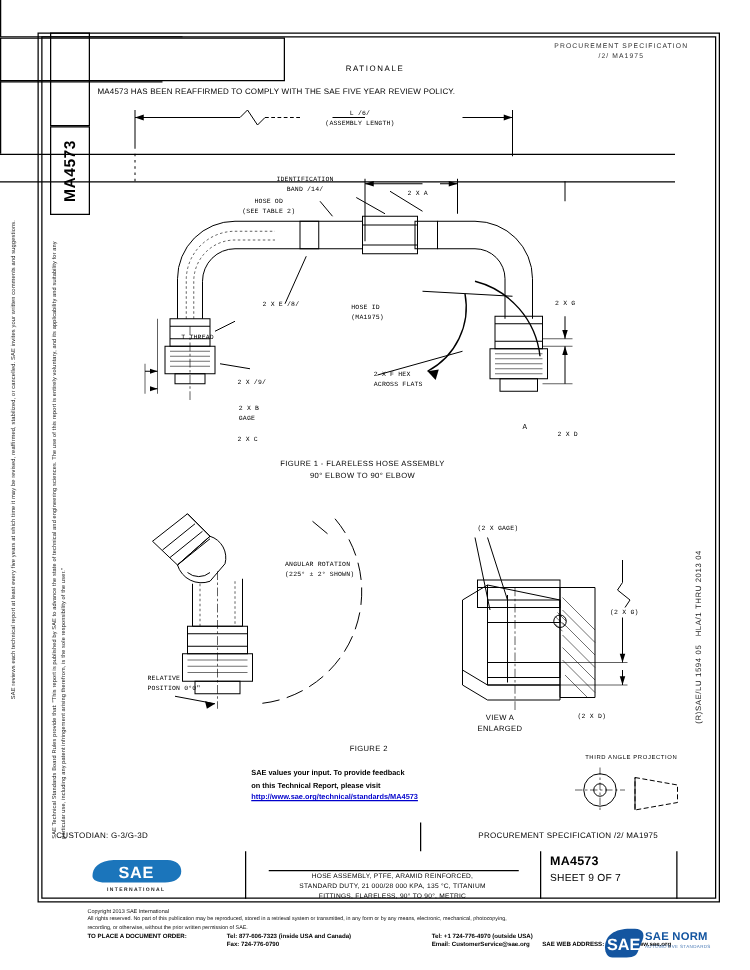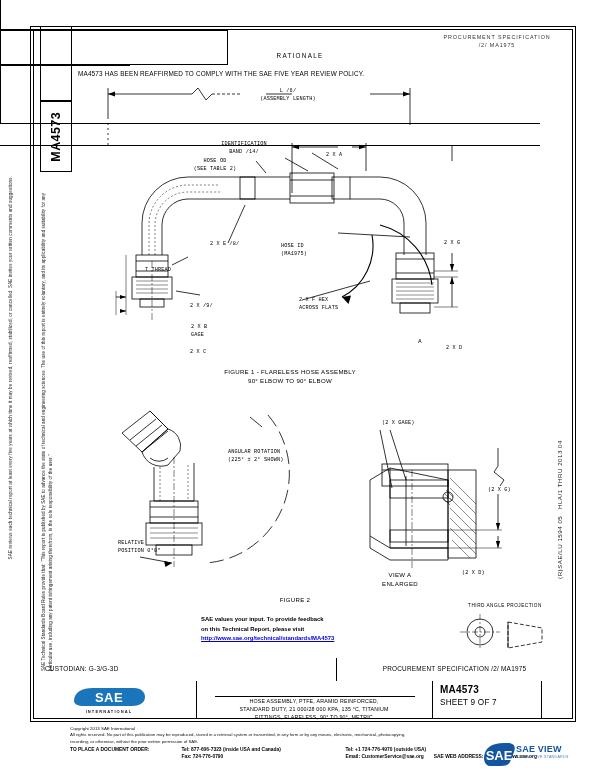--- a/index.html
+++ b/index.html
@@ -402,16 +402,16 @@
           <span class="fb">http://www.sae.org</span>
         </div>
       </div>
     </div>
   </div>
 
   <svg class="abs" id="wm" viewBox="0 0 106 28">
     <path d="M2,18 C2,8 10,3 22,3 L26,3 C32,3 34,7 32,12 L28,22 C26,26 22,26 14,26 L8,26 C4,26 2,22 2,18 Z" fill="#1455a0"></path>
     <text x="17" y="20" font-family="Liberation Sans, sans-serif" font-size="13" font-weight="bold" fill="#fff" text-anchor="middle">SAE</text>
   </svg>
-  <div class="abs" id="wmTxt">SAE VIEW</div>
+  <div class="abs" id="wmTxt">SAE NORM</div>
   <div class="abs" id="wmSub">AUTOMOTIVE STANDARDS</div>
 
 </div>
 
 </body></html>

